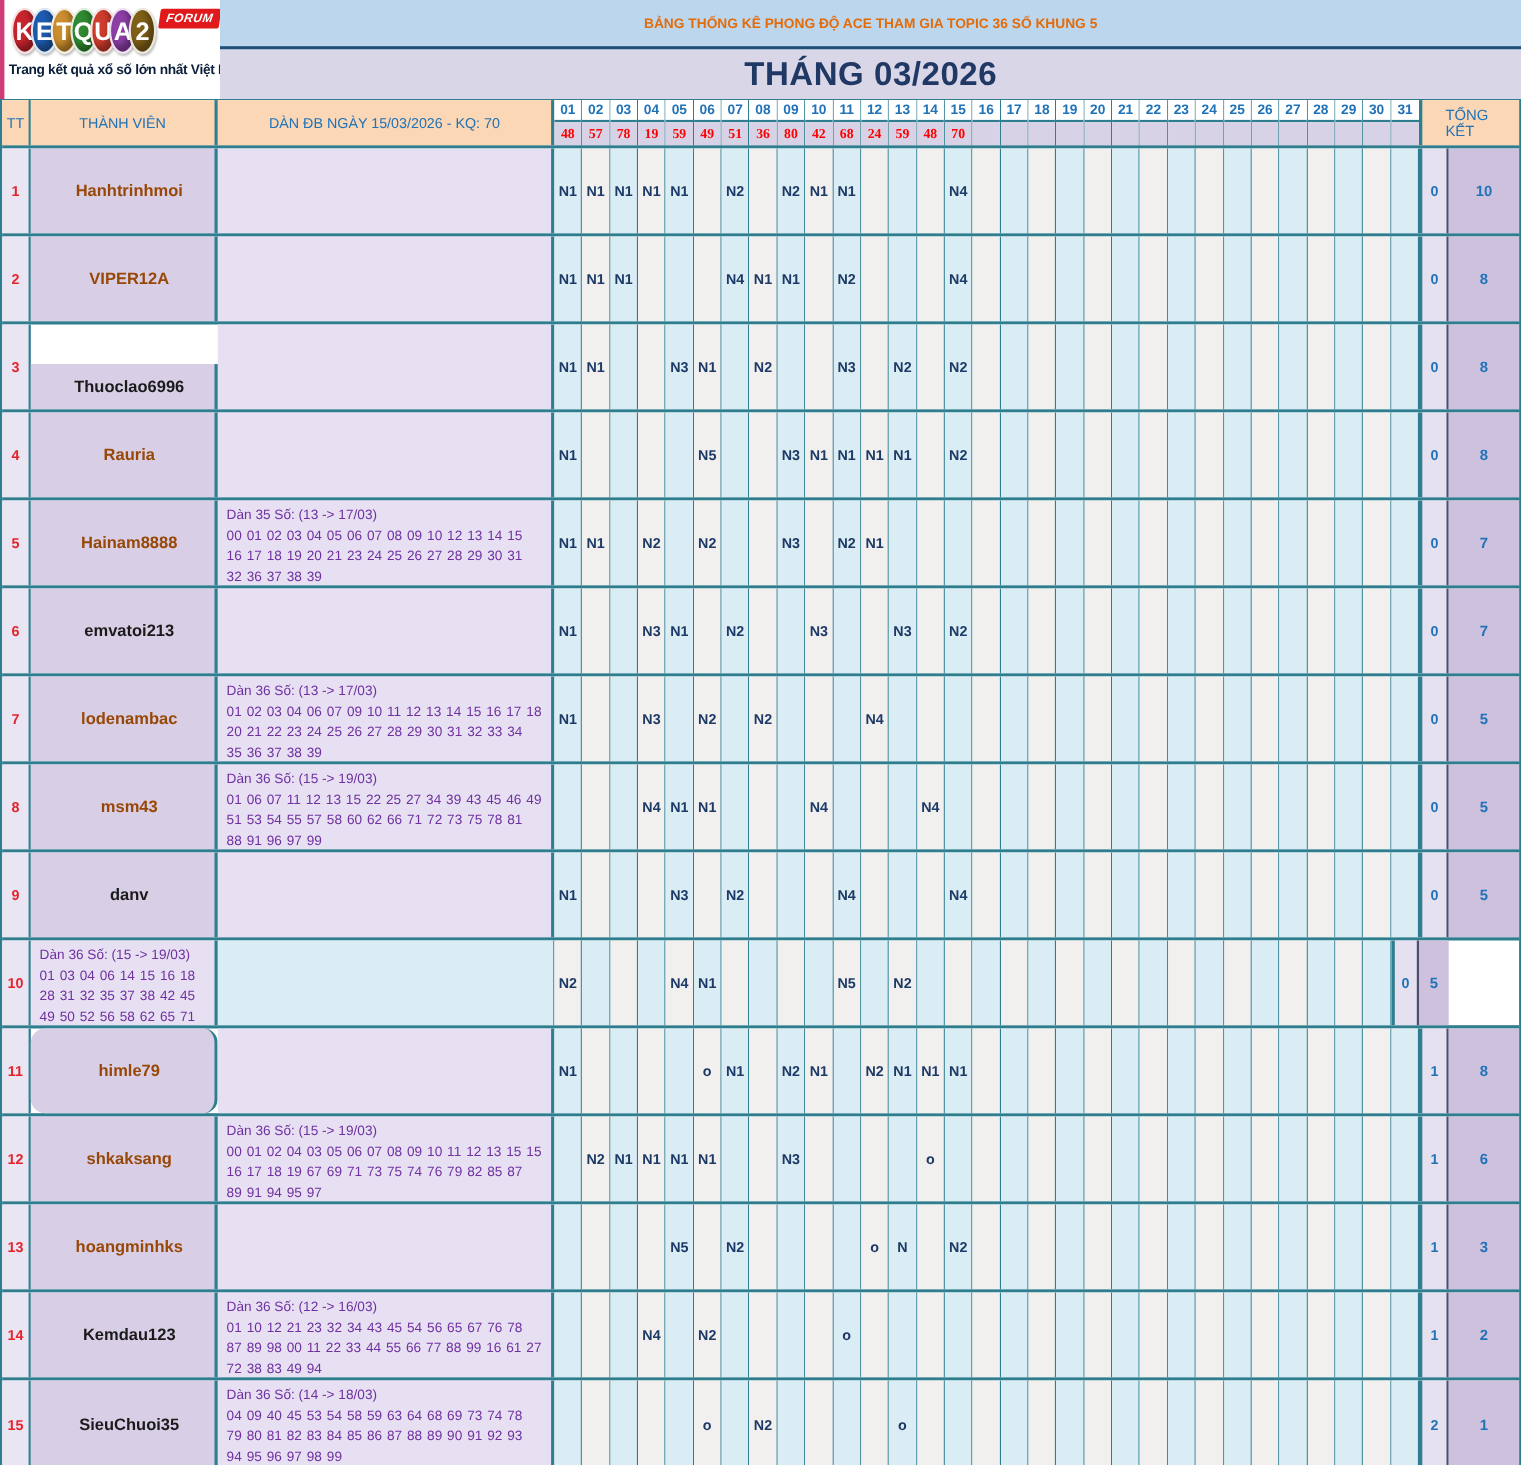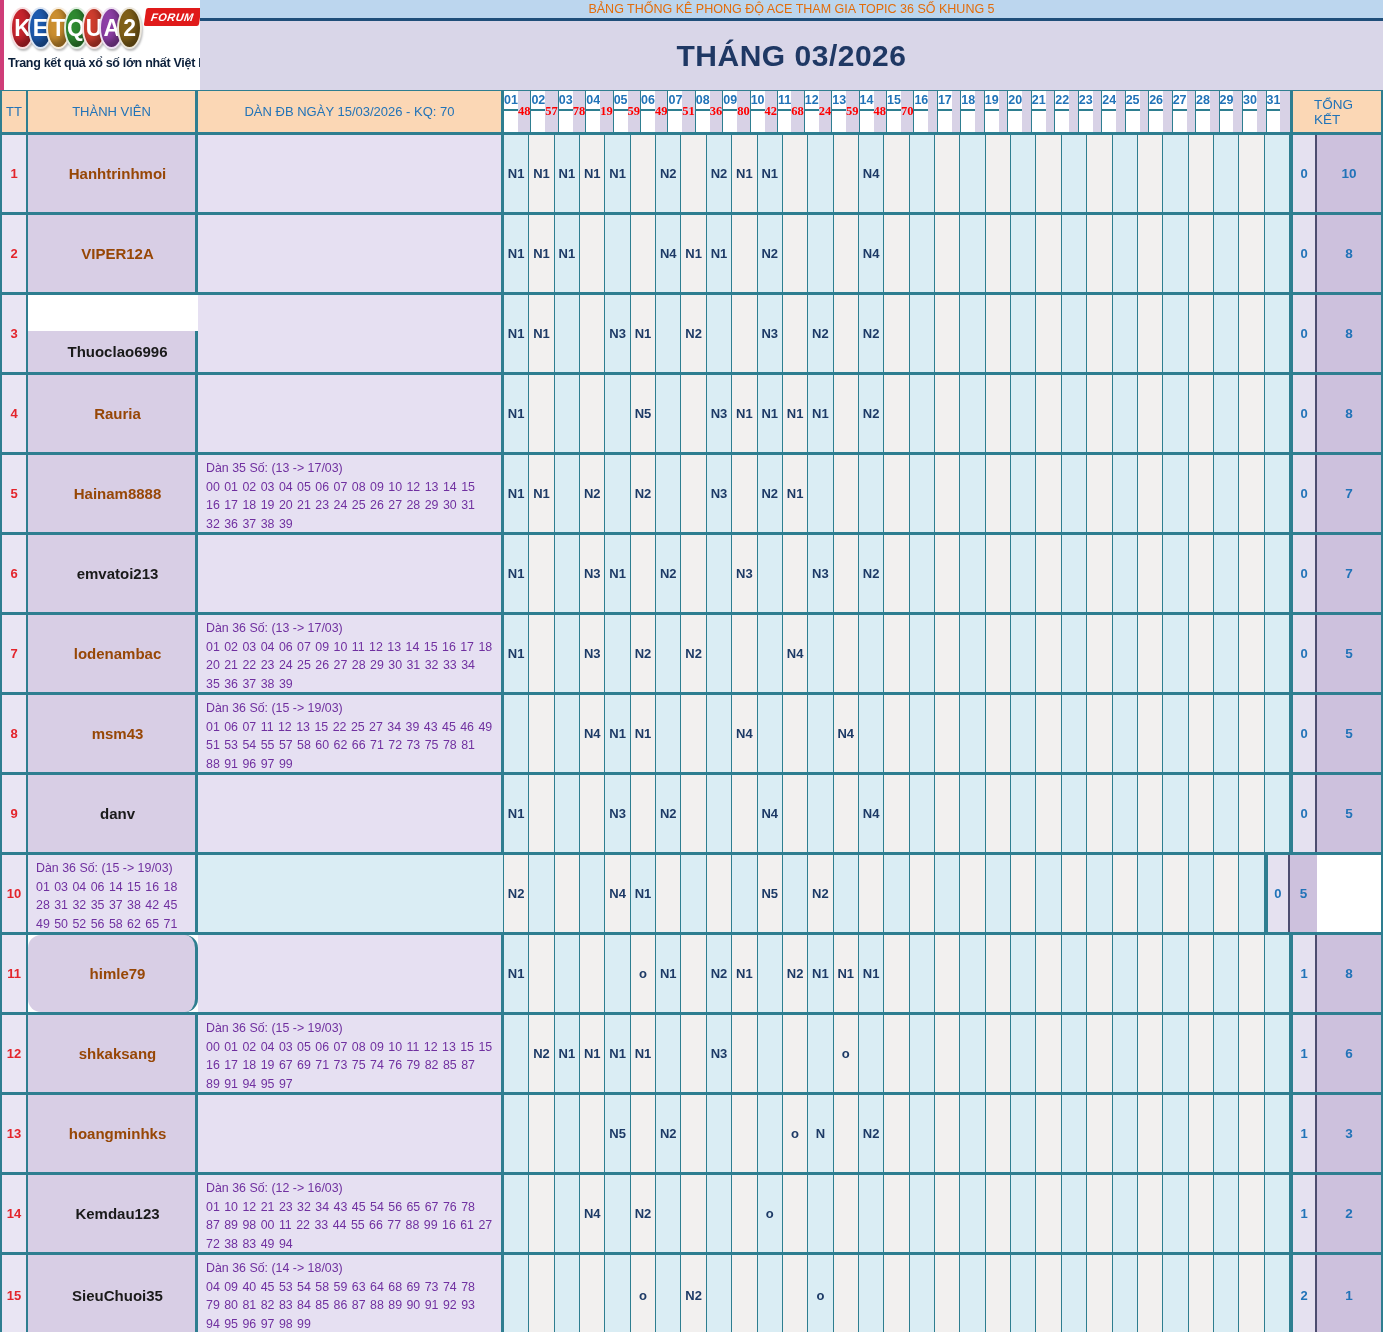--- a/index.html
+++ b/index.html
@@ -20,42 +20,42 @@
   .logo-row{ display:flex; align-items:flex-start; padding:7px 0 0 6px; height:56px; }
   .logo-letter{ width:28px; height:42px; border-radius:50%; color:#fff; font-weight:bold; font-size:23px;
     display:flex; align-items:center; justify-content:center; margin-left:-7px;
     border:2px solid rgba(255,255,255,.85); box-shadow:inset -4px -5px 7px rgba(0,0,0,.38), 1px 2px 2px rgba(0,0,0,.25); }
   .logo-letter:first-child{ margin-left:0; }
   .forum-badge{ background:#e01a1a; color:#fff; font-style:italic; font-weight:bold; font-size:11px;
     padding:3px 6px; margin-left:3px; margin-top:1px; transform:skewX(-8deg); letter-spacing:.5px; border-radius:2px; }
   .tagline{ font-size:12.5px; font-weight:bold; color:#0b1f3a; white-space:nowrap; padding-left:4px; letter-spacing:-0.3px; }
 
   .banner{ flex:1; display:flex; flex-direction:column; }
-  .topic-strip{ height:21px; background:#bcd6ee; border-bottom:3px solid #1f4e79;
-    color:#e36c0a; font-weight:normal; font-size:12.5px; display:flex; align-items:center; justify-content:center; }
+  .topic-strip{ height:45px; background:#bcd6ee; border-bottom:3px solid #1f4e79;
+    color:#e36c0a; font-weight:bold; font-size:12.5px; display:flex; align-items:center; justify-content:center; }
   .month-band{ flex:1; background:#d9d6e8; display:flex; align-items:center; justify-content:center;
     color:#1f3864; font-weight:bold; font-size:30px; letter-spacing:.5px; }
 
   
   .table{ border:2px solid var(--teal); border-top-width:1px; }
   .grid-row{ display:grid; grid-template-columns:26px 170px 306px repeat(31, 1fr) 27px 64px; }
   .header-row{ height:44px; border-bottom:3px solid var(--teal); }
   .body-row{ height:80px; border-bottom:3px solid var(--teal); }
   .body-row:last-child{ border-bottom:0; }
 
   .cell, .hcell{ border-right:1px solid var(--teal); overflow:hidden; }
   .hcell{ display:flex; align-items:center; justify-content:center; background:var(--peach);
     color:var(--day-blue); font-weight:normal; font-size:13px; }
   .th-tt{ border-right:2px solid var(--teal); }
   .th-member{ border-right:3px solid var(--teal); }
   .th-dan{ border-right:3px solid var(--teal); }
   .th-total{ grid-column:span 2; border-left:3px solid var(--teal); border-right:0; font-size:13.5px;padding-left:21px; }
 
   .day-headers{ grid-column:4 / span 31; display:grid; grid-template-columns:repeat(31,1fr); }
-  .day-hcol{ display:flex; flex-direction:row; border-right:1px solid var(--teal); }
+  .day-hcol{ display:flex; flex-direction:column; border-right:1px solid var(--teal); }
   .day-hcol:last-child{ border-right:0; }
   .day-num{ height:20px; background:#ffffff; border-bottom:2px solid var(--teal);
     color:var(--day-blue); font-weight:bold; font-size:12.5px; display:flex; align-items:center; justify-content:center; }
   .day-kq{ flex:1; background:var(--kq-lav); color:#fe0000; font-weight:bold; font-size:12.5px;
     display:flex; align-items:center; justify-content:center;font-family:Liberation Serif, serif; }
 
   .tt-cell{ background:#e9e5f3; color:#e3242b; font-weight:bold; font-size:13px;
     display:flex; align-items:center; justify-content:center; border-right:2px solid var(--teal); }
   .member-cell{ background:#d8cee5; font-weight:bold; font-size:15px;
     display:flex; align-items:center; justify-content:center; border-right:3px solid var(--teal); text-align:center;padding-left:12px; }

